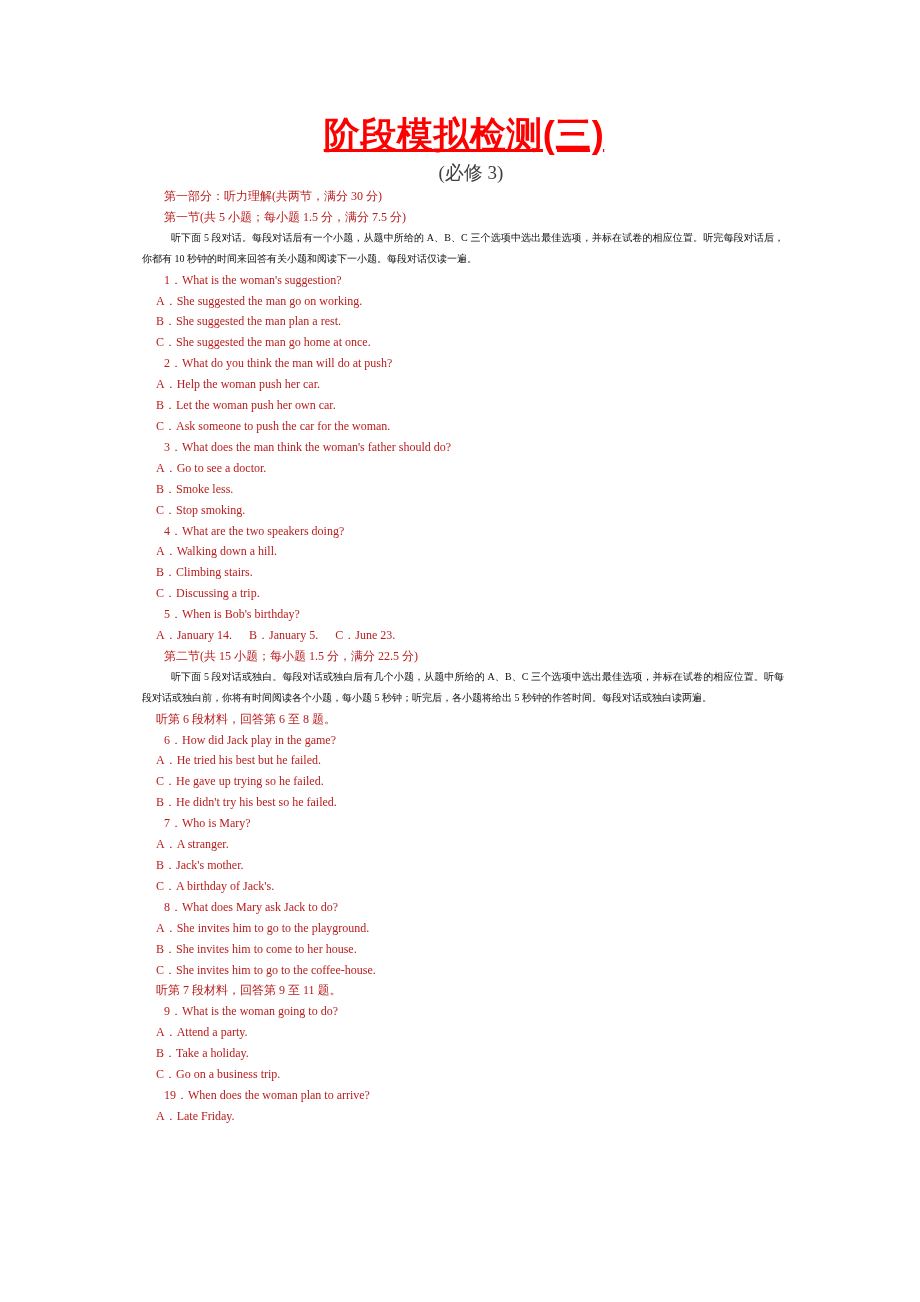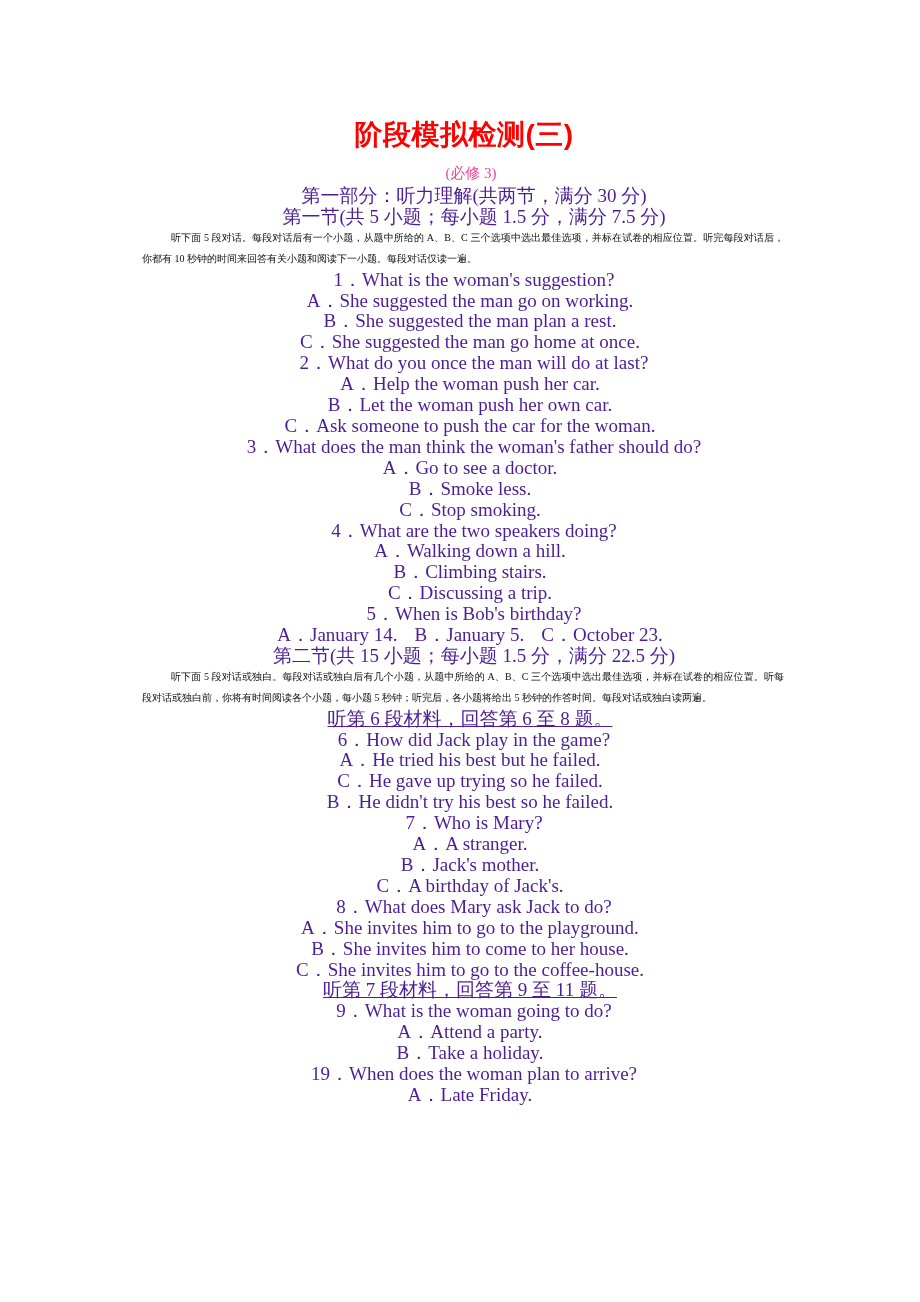--- a/index.html
+++ b/index.html
@@ -29,55 +29,55 @@
     position: absolute;
     left: 0;
     top: 118px;
     width: 920px;
     text-align: center;
   }
   .doc-title {
     display: inline-block;
     font-family: "Liberation Sans", "DejaVu Sans", sans-serif;
     font-weight: bold;
-    font-size: 28px;
+    font-size: 36px;
     line-height: 34px;
     color: #ff0000;
     letter-spacing: 0.5px;
     margin-left: 8px;
+    text-decoration: underline;
   }
   .subtitle-row {
     position: absolute;
     left: 0;
     top: 163px;
     width: 920px;
     text-align: center;
   }
   .doc-subtitle {
     display: inline-block;
-    font-size: 15px;
+    font-size: 19px;
     line-height: 20px;
-    color: #ec4899;
+    color: #404040;
     margin-left: 22px;
   }
 
   
   .content {
     position: absolute;
     left: 142px;
     top: 186px;
     width: 642px;
   }
 
   .line {
-    font-size: 19px;
+    font-size: 12px;
     line-height: 20.9px;
-    color: #4c1d95;
+    color: #b91c1c;
     white-space: nowrap;
-    text-align: center;
   }
 
   
   .section-head {
     text-indent: 22px;
   }
 
   
   .para {
     font-size: 10px;
@@ -86,21 +86,20 @@
     text-indent: 29px;
     text-align: justify;
     text-justify: inter-character;
     white-space: normal;
     word-break: break-all;
   }
 
   
   .cue {
     text-indent: 14px;
-    text-decoration: underline;
   }
 
   
   .q-line {
     text-indent: 22px;
   }
 
   
   .opt-line {
     text-indent: 14px;
@@ -132,37 +131,37 @@
     <div class="line section-head">第一部分：听力理解(共两节，满分 30 分)</div>
 
     <div class="line section-head">第一节(共 5 小题；每小题 1.5 分，满分 7.5 分)</div>
     <div class="para">听下面 5 段对话。每段对话后有一个小题，从题中所给的 A、B、C 三个选项中选出最佳选项，并标在试卷的相应位置。听完每段对话后，你都有 10 秒钟的时间来回答有关小题和阅读下一小题。每段对话仅读一遍。</div>
 
     <div class="line q-line"><span>1．</span><span>What is the woman's suggestion?</span></div>
     <div class="line opt-line"><span>A．</span><span>She suggested the man go on working.</span></div>
     <div class="line opt-line"><span>B．</span><span>She suggested the man plan a rest.</span></div>
     <div class="line opt-line"><span>C．</span><span>She suggested the man go home at once.</span></div>
 
-    <div class="line q-line"><span>2．</span><span>What do you once the man will do at last?</span></div>
+    <div class="line q-line"><span>2．</span><span>What do you think the man will do at push?</span></div>
     <div class="line opt-line"><span>A．</span><span>Help the woman push her car.</span></div>
     <div class="line opt-line"><span>B．</span><span>Let the woman push her own car.</span></div>
     <div class="line opt-line"><span>C．</span><span>Ask someone to push the car for the woman.</span></div>
 
     <div class="line q-line"><span>3．</span><span>What does the man think the woman's father should do?</span></div>
     <div class="line opt-line"><span>A．</span><span>Go to see a doctor.</span></div>
     <div class="line opt-line"><span>B．</span><span>Smoke less.</span></div>
     <div class="line opt-line"><span>C．</span><span>Stop smoking.</span></div>
 
     <div class="line q-line"><span>4．</span><span>What are the two speakers doing?</span></div>
     <div class="line opt-line"><span>A．</span><span>Walking down a hill.</span></div>
     <div class="line opt-line"><span>B．</span><span>Climbing stairs.</span></div>
     <div class="line opt-line"><span>C．</span><span>Discussing a trip.</span></div>
 
     <div class="line q-line"><span>5．</span><span>When is Bob's birthday?</span></div>
-    <div class="line opt-inline"><span>A．</span><span>January 14.</span><span class="gap"></span><span>B．</span><span>January 5.</span><span class="gap"></span><span>C．</span><span>October 23.</span></div>
+    <div class="line opt-inline"><span>A．</span><span>January 14.</span><span class="gap"></span><span>B．</span><span>January 5.</span><span class="gap"></span><span>C．</span><span>June 23.</span></div>
 
     <div class="line section-head">第二节(共 15 小题；每小题 1.5 分，满分 22.5 分)</div>
     <div class="para">听下面 5 段对话或独白。每段对话或独白后有几个小题，从题中所给的 A、B、C 三个选项中选出最佳选项，并标在试卷的相应位置。听每段对话或独白前，你将有时间阅读各个小题，每小题 5 秒钟；听完后，各小题将给出 5 秒钟的作答时间。每段对话或独白读两遍。</div>
 
     <div class="line cue">听第 6 段材料，回答第 6 至 8 题。</div>
 
     <div class="line q-line"><span>6．</span><span>How did Jack play in the game?</span></div>
     <div class="line opt-line"><span>A．</span><span>He tried his best but he failed.</span></div>
     <div class="line opt-line"><span>C．</span><span>He gave up trying so he failed.</span></div>
     <div class="line opt-line"><span>B．</span><span>He didn't try his best so he failed.</span></div>
@@ -175,18 +174,19 @@
     <div class="line q-line"><span>8．</span><span>What does Mary ask Jack to do?</span></div>
     <div class="line opt-line"><span>A．</span><span>She invites him to go to the playground.</span></div>
     <div class="line opt-line"><span>B．</span><span>She invites him to come to her house.</span></div>
     <div class="line opt-line"><span>C．</span><span>She invites him to go to the coffee-house.</span></div>
 
     <div class="line cue">听第 7 段材料，回答第 9 至 11 题。</div>
 
     <div class="line q-line"><span>9．</span><span>What is the woman going to do?</span></div>
     <div class="line opt-line"><span>A．</span><span>Attend a party.</span></div>
     <div class="line opt-line"><span>B．</span><span>Take a holiday.</span></div>
+    <div class="line opt-line"><span>C．</span><span>Go on a business trip.</span></div>
 
     <div class="line q-line"><span>19．</span><span>When does the woman plan to arrive?</span></div>
     <div class="line opt-line"><span>A．</span><span>Late Friday.</span></div>
 
   </div>
 </div>
 
 </body></html>

